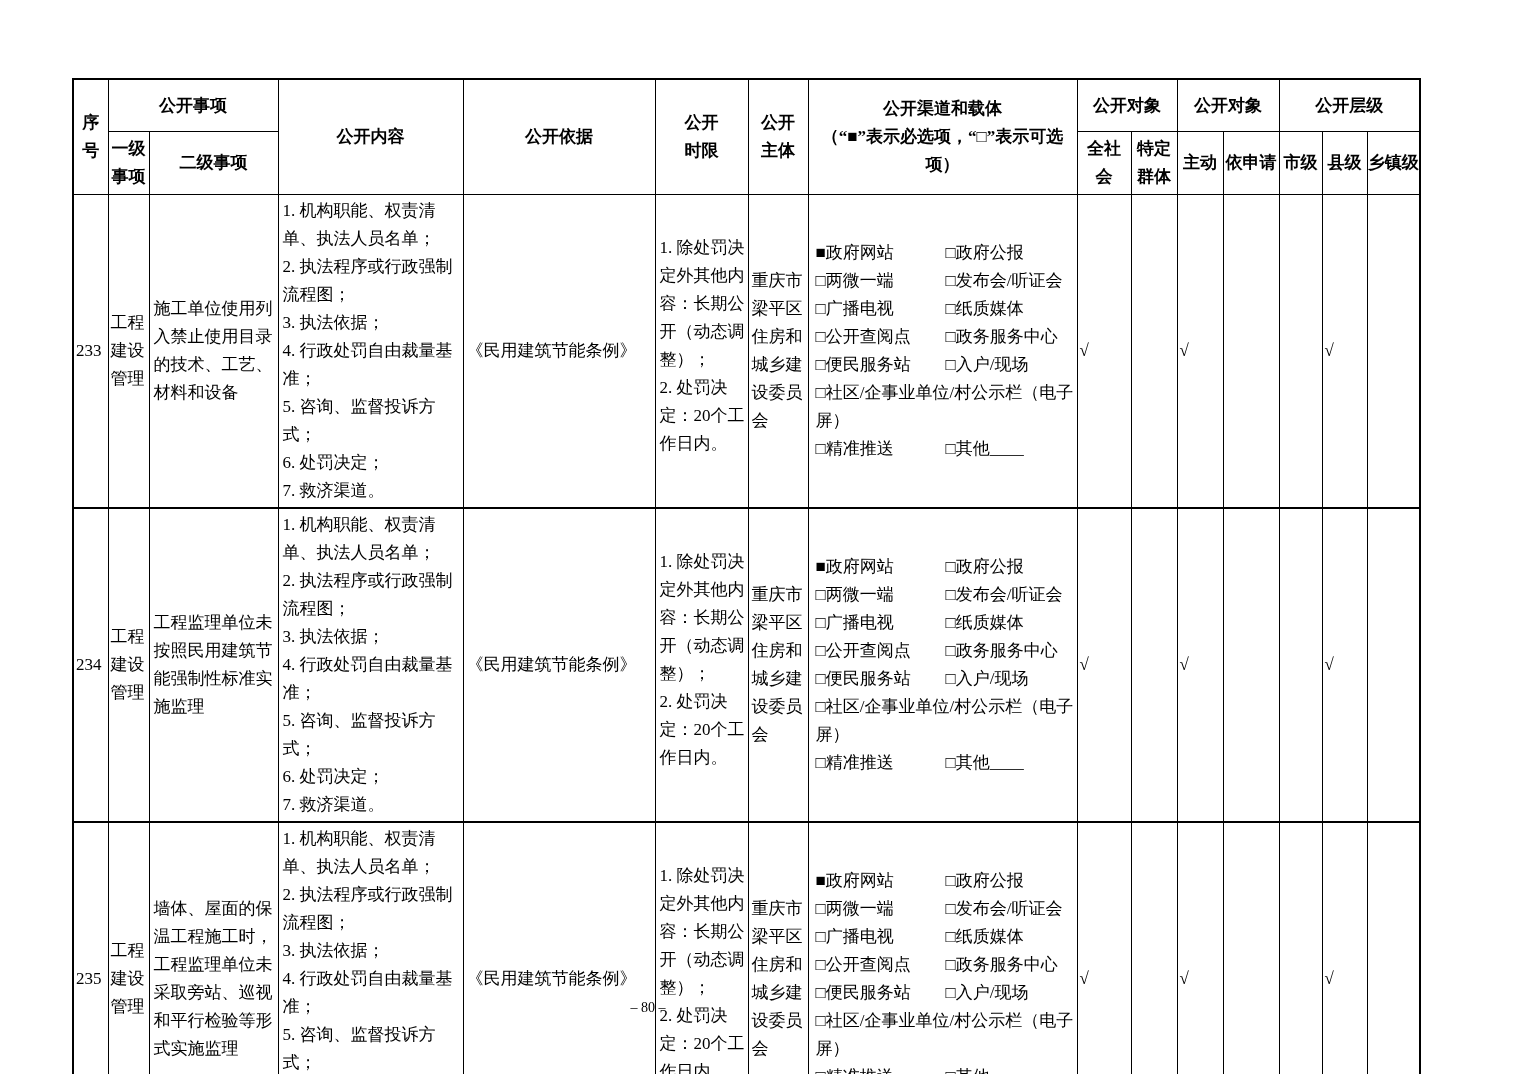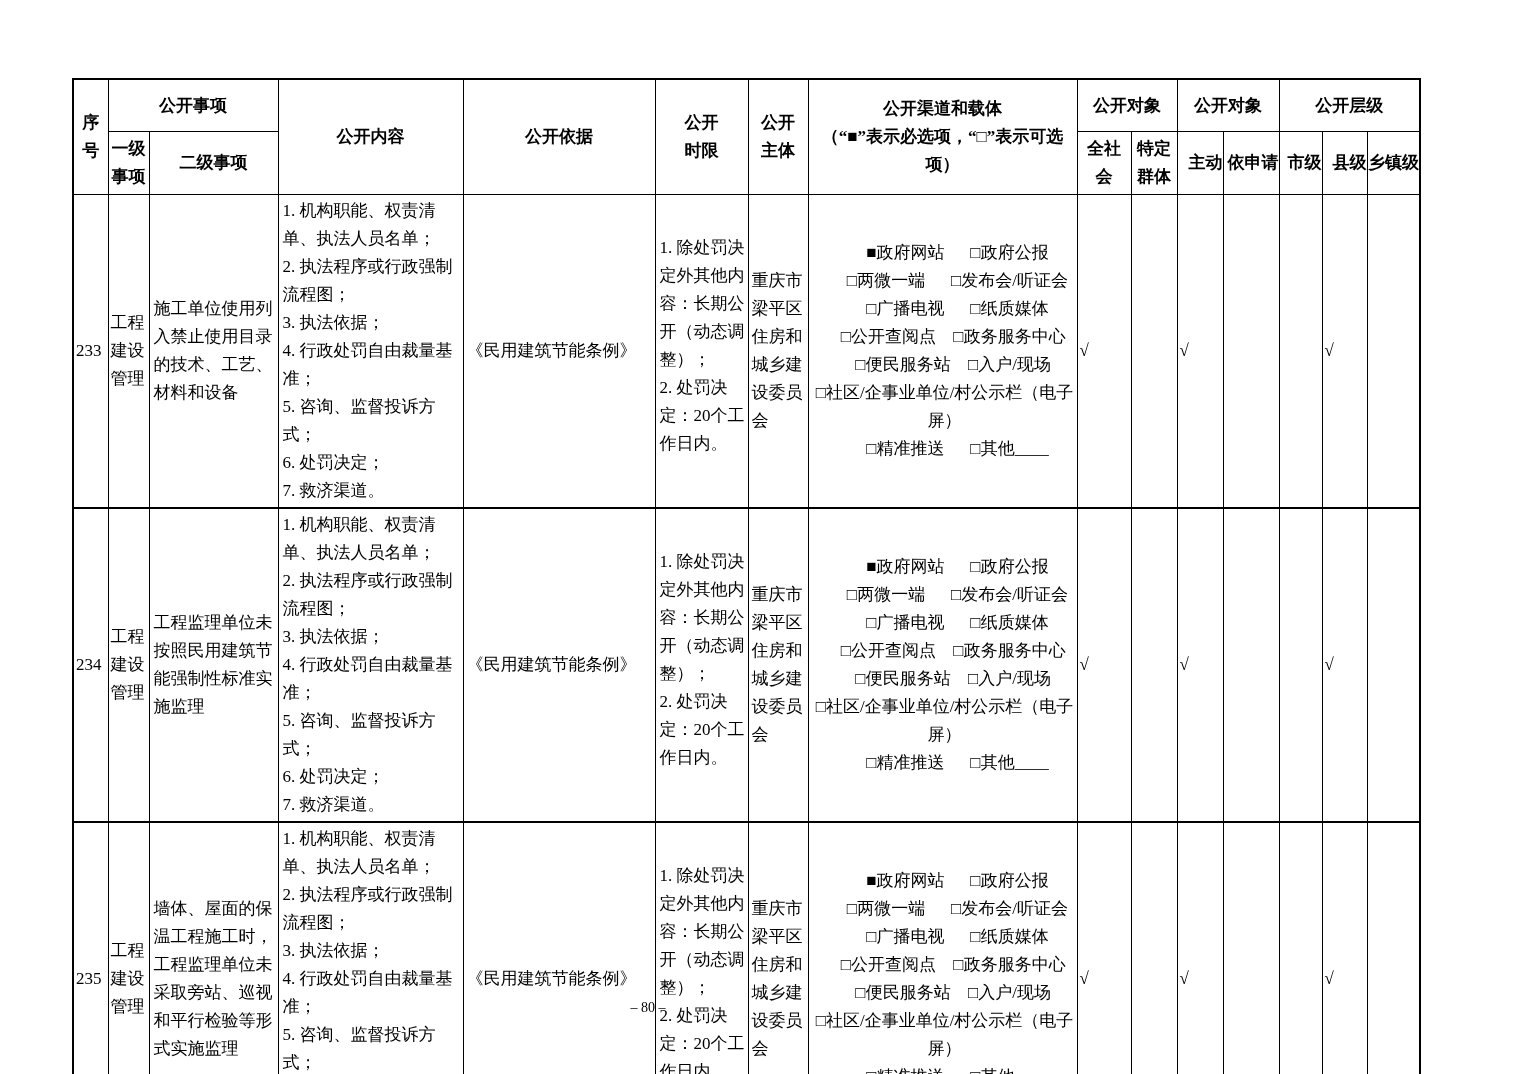--- a/index.html
+++ b/index.html
@@ -6,29 +6,29 @@
   body{width:1520px;height:1074px;font-family:"Liberation Serif","DejaVu Serif",serif;color:#000;}
   .page{position:relative;width:1520px;height:1074px;background:#fff;overflow:hidden;}
   table.main{position:absolute;left:72px;top:78px;width:1348px;border-collapse:collapse;table-layout:fixed;border:2px solid #000;}
   th,td{border:1px solid #000;font-size:17px;line-height:28px;vertical-align:middle;padding:2px;overflow:hidden;}
   thead th{font-weight:bold;text-align:center;}
   thead tr.h1{height:51px;}
   thead tr.h2{height:56px;}
   tbody tr{height:235px;}
   tbody td{border-top:1px solid #4c1d95;border-bottom:2px solid #000;font-weight:normal;}
   .pre{white-space:pre-line;}
-  .nw{white-space:nowrap;padding:1px 0;text-align:right;}
+  .nw{white-space:nowrap;padding:1px 0;}
   .c{text-align:left;}
   .l{text-align:left;}
   td.l2{padding:2px 4px;}
   td.content{padding:2px 4px;}
   td.basis{padding:2px 3px;margin-top:46px;}
   td.time{padding:2px 2px 12px 4px;margin-top:32px;}
   td.subject{padding:2px 3px;}
-  td.ch{padding:2px 3px 2px 7px;text-align:center;}
+  td.ch{padding:2px 3px 2px 7px;text-align:left;}
   th.chhead{padding:15px 6px;}
   .ch-title{text-align:center;}
   .ch-note{text-align:center;font-weight:bold;}
   .ch-row span.ch-left{display:inline-block;width:130px;}
   .check{font-size:17px;}
   .footer{position:absolute;left:0;top:1000px;width:1296px;text-align:center;font-size:14px;}
 </style>
 </head>
 <body>
 

